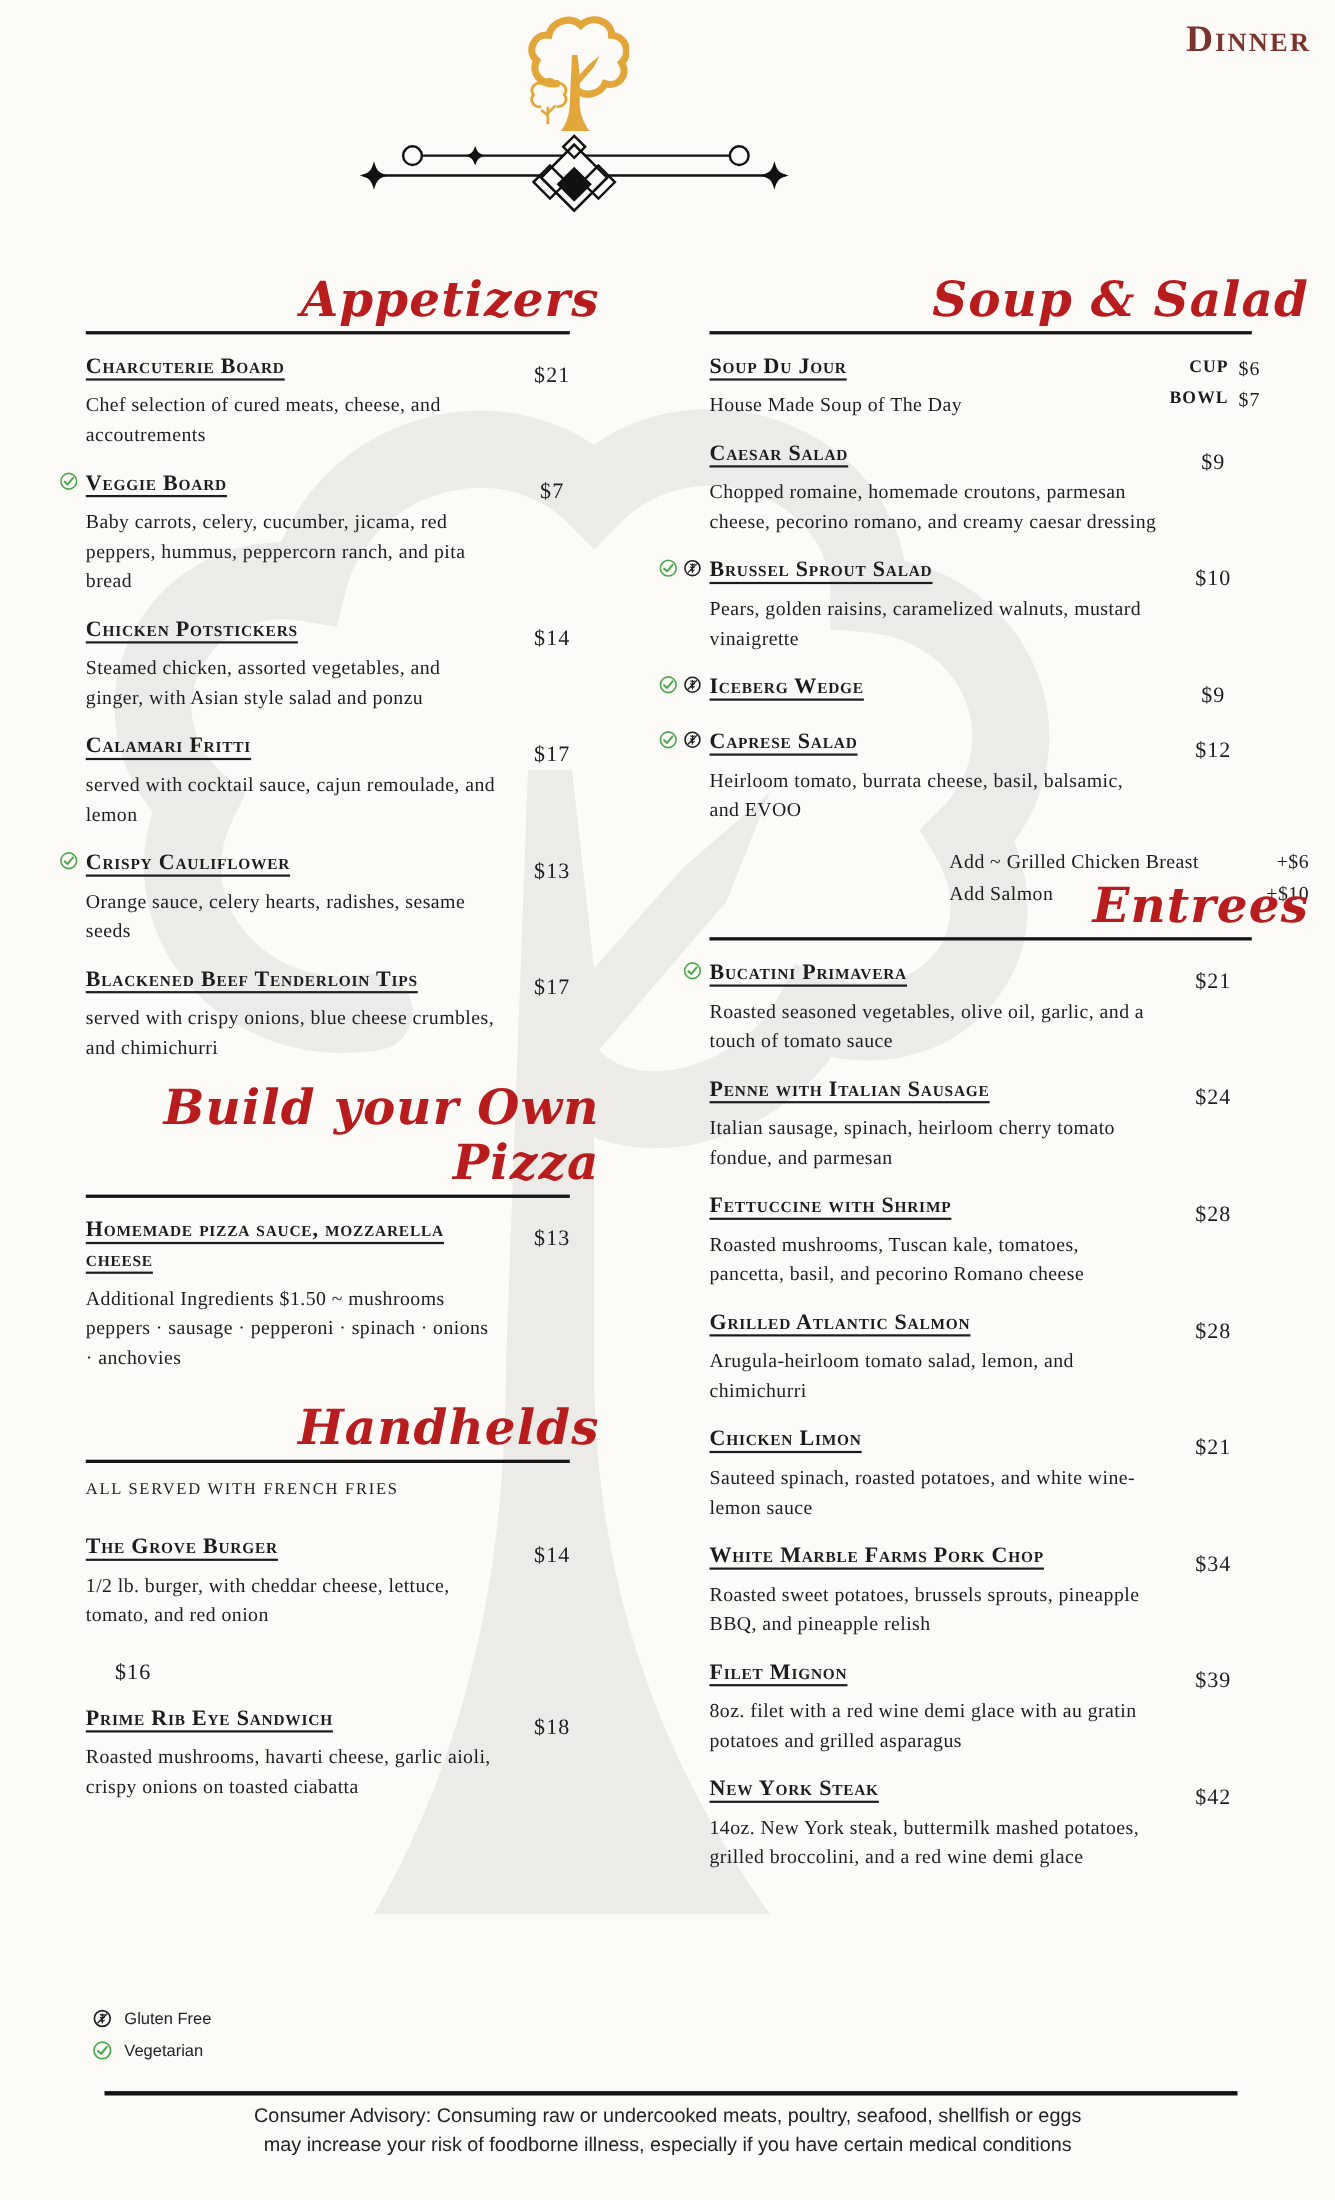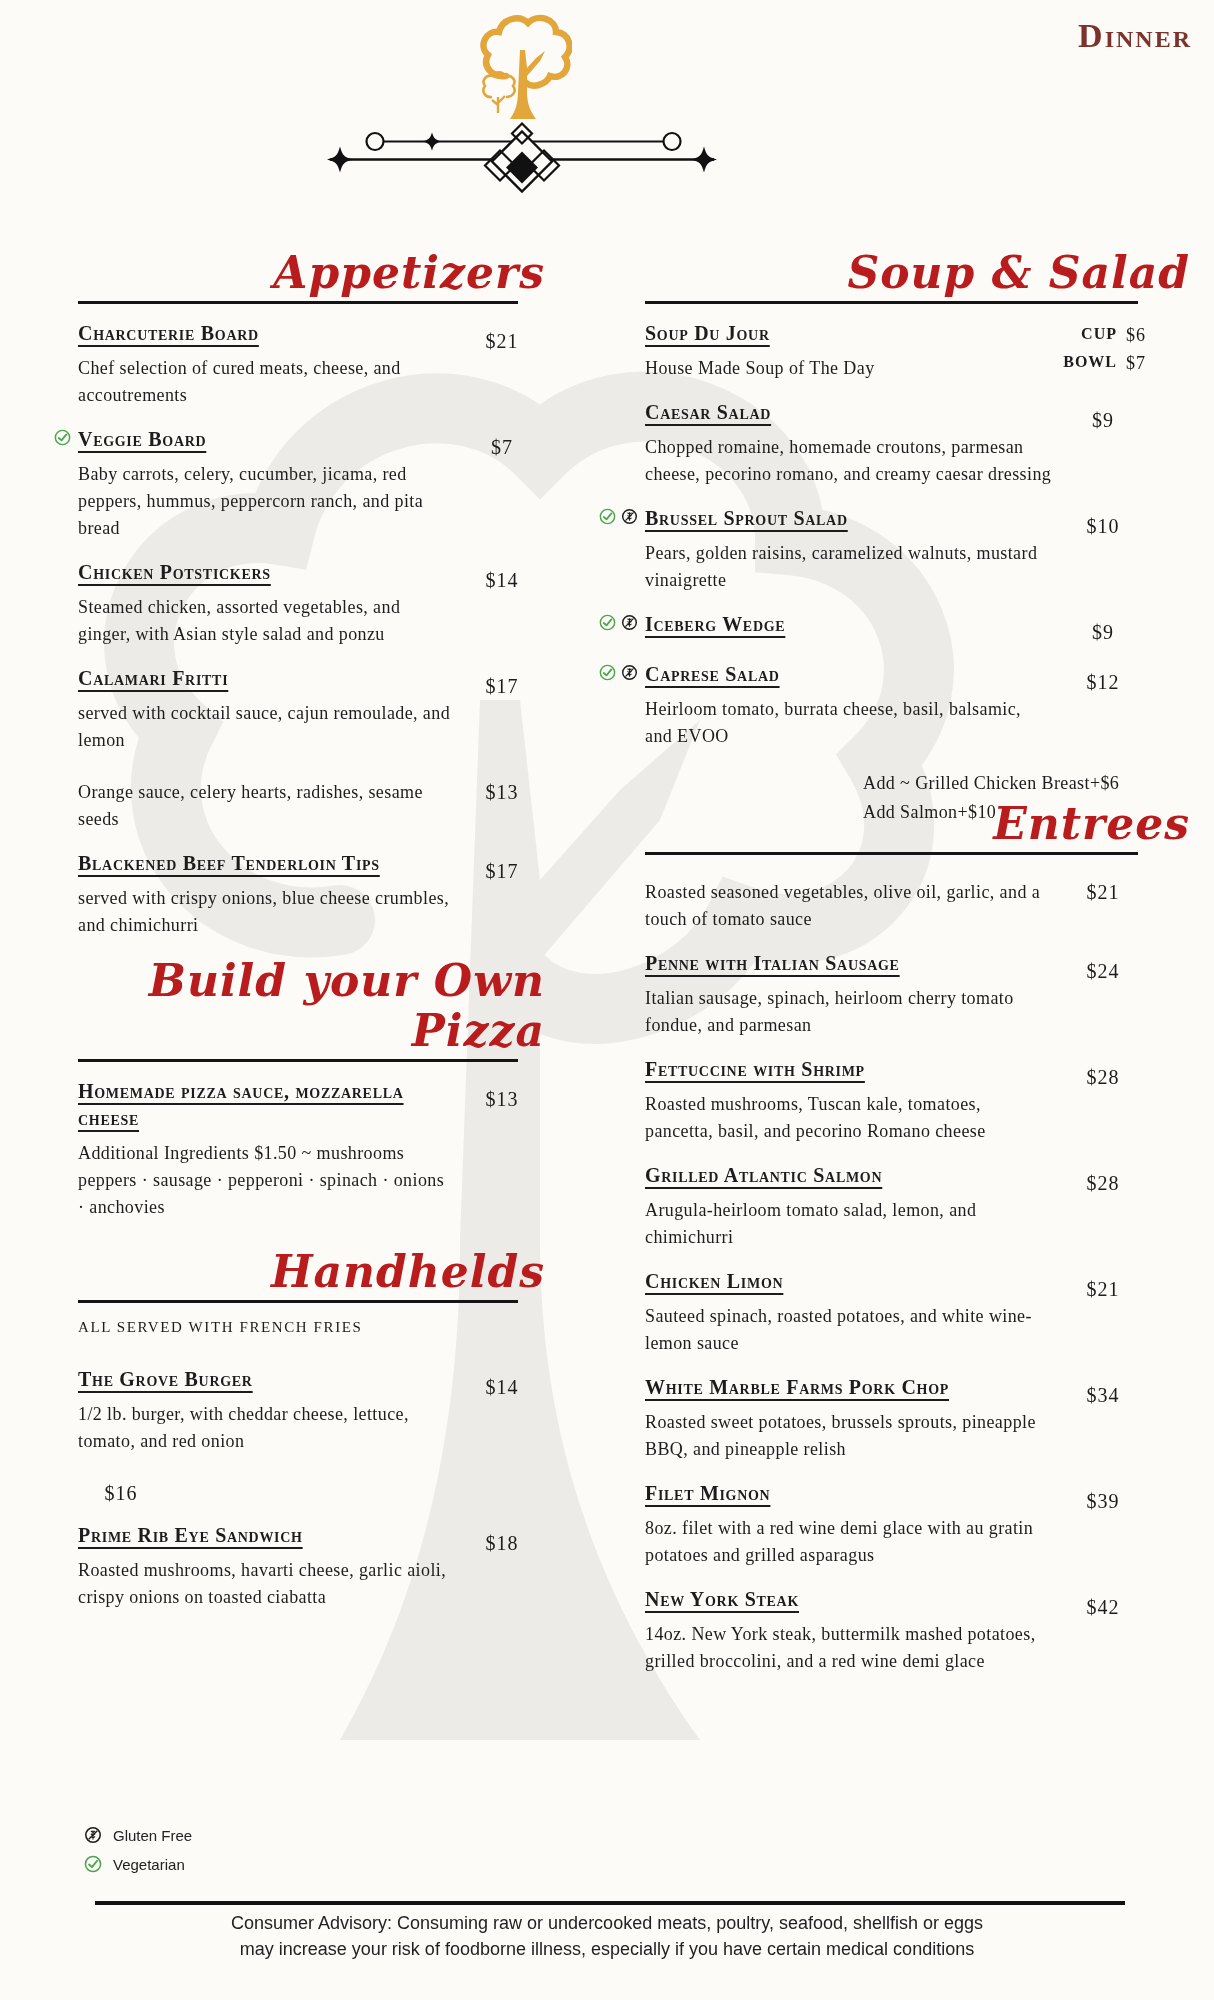--- a/index.html
+++ b/index.html
@@ -47,21 +47,21 @@
   }
   .item-desc{font-size:18px; line-height:1.5; letter-spacing:0.4px; margin:8px 0 0; color:#1d1d1d;}
   .item-price{width:86px; flex-shrink:0; text-align:center; padding-top:10px; font-size:20px; letter-spacing:1px;}
   .col-right .item-price{width:130px; padding-right:44px; box-sizing:border-box;}
   .item-price.multi{padding-top:2px;}
   .pl{display:flex; justify-content:flex-end; gap:9px; line-height:1.55;}
   .pl-label{font-size:16px; letter-spacing:1px; font-variant:small-caps; font-weight:600;}
   .pl-value{font-size:18px;}
   
   .addons{padding:2px 0 6px 218px; }
-  .addon{display:flex; font-size:18px; line-height:1.6; letter-spacing:0.4px;}
+  .addon{display:flex; justify-content:space-between; font-size:18px; line-height:1.6; letter-spacing:0.4px;}
   
   .legend{position:absolute; left:84px; top:1826px; z-index:1; font-family:"Liberation Sans", sans-serif;}
   .legend-row{display:flex; align-items:center; gap:11px; margin-bottom:11px;}
   .legend-icon{width:18px; height:18px;}
   .legend-label{font-size:15px; color:#222;}
   
   .bottom-rule{position:absolute; left:95px; top:1893px; width:1030px; border:none; border-top:4px solid #111; z-index:1;}
   .advisory{
     position:absolute; left:50%; transform:translateX(-50%); top:1910px; width:780px; z-index:1;
     text-align:center; font:18px/1.45 "Liberation Sans", sans-serif; color:#222;
@@ -151,20 +151,29 @@
         
         <h3 class="item-name">Calamari Fritti</h3>
       </div>
       <p class="item-desc">served with cocktail sauce, cajun remoulade, and lemon</p>
     </div>
     <div class="item-price">$17</div>
   </div>
 
   <div class="item">
     <div class="item-main">
+      <div class="title-row">
+        <span class="tags">
+  <span class="tag-icon"><svg viewBox="0 0 20 20" width="17" height="17">
+    <circle cx="10" cy="10" r="8.4" fill="none" stroke="#4CA64C" stroke-width="1.7"></circle>
+    <path d="M5.6 10.6 L8.8 13.4 L14.6 6.4" fill="none" stroke="#4CA64C" stroke-width="2.1" stroke-linecap="round" stroke-linejoin="round"></path>
+  </svg></span>
+</span>
+        <h3 class="item-name">Crispy Cauliflower</h3>
+      </div>
       <p class="item-desc">Orange sauce, celery hearts, radishes, sesame seeds</p>
     </div>
     <div class="item-price">$13</div>
   </div>
 
   <div class="item">
     <div class="item-main">
       <div class="title-row">
         
         <h3 class="item-name">Blackened Beef Tenderloin Tips</h3>
@@ -344,20 +353,29 @@
         </div>
   </section>
 
   <section class="menu-section section-entrees">
     <h2 class="script">Entrees</h2>
     <hr class="rule">
 
     <div class="items">
   <div class="item">
     <div class="item-main">
+      <div class="title-row">
+        <span class="tags">
+  <span class="tag-icon"><svg viewBox="0 0 20 20" width="17" height="17">
+    <circle cx="10" cy="10" r="8.4" fill="none" stroke="#4CA64C" stroke-width="1.7"></circle>
+    <path d="M5.6 10.6 L8.8 13.4 L14.6 6.4" fill="none" stroke="#4CA64C" stroke-width="2.1" stroke-linecap="round" stroke-linejoin="round"></path>
+  </svg></span>
+</span>
+        <h3 class="item-name">Bucatini Primavera</h3>
+      </div>
       <p class="item-desc">Roasted seasoned vegetables, olive oil, garlic, and a touch of tomato sauce</p>
     </div>
     <div class="item-price">$21</div>
   </div>
 
   <div class="item">
     <div class="item-main">
       <div class="title-row">
         
         <h3 class="item-name">Penne with Italian Sausage</h3>

